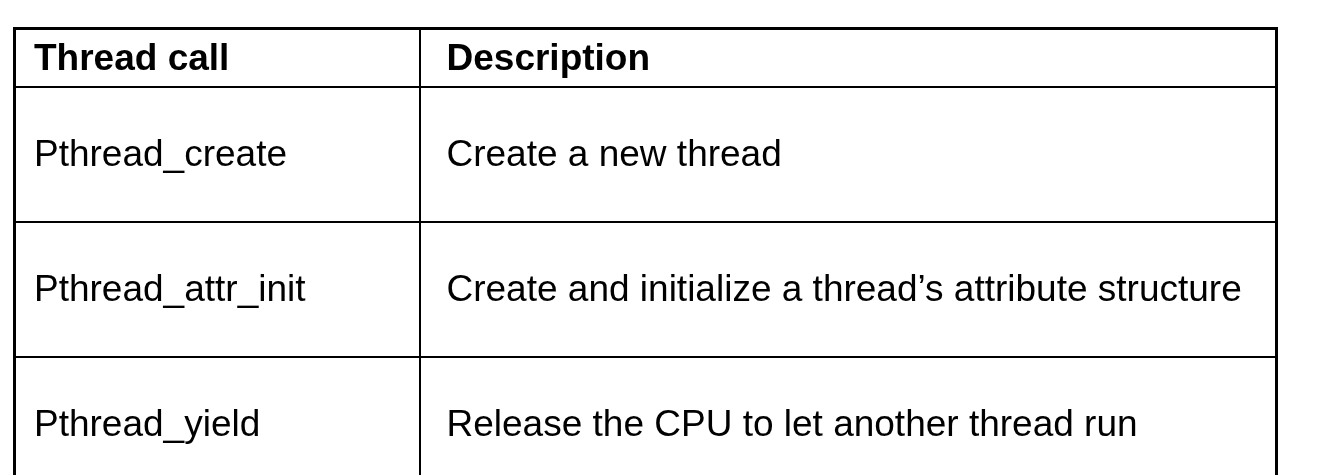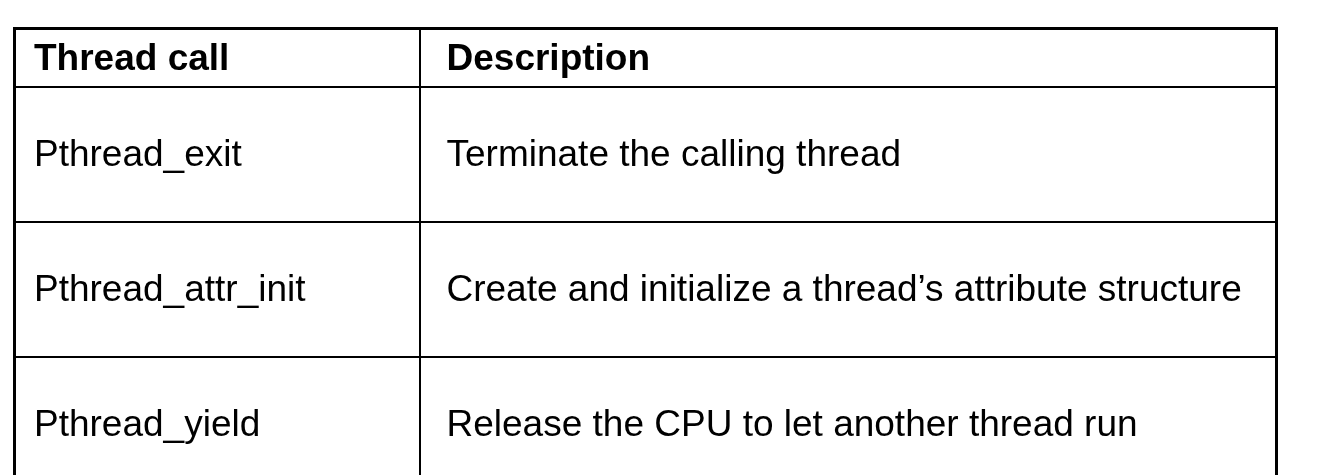--- a/index.html
+++ b/index.html
@@ -63,22 +63,22 @@
     <col class="col-desc">
   </colgroup>
   <thead>
     <tr>
       <th class="cell-call">Thread call</th>
       <th class="cell-desc">Description</th>
     </tr>
   </thead>
   <tbody>
     <tr>
-      <td class="cell-call">Pthread_exit</td>
-      <td class="cell-desc">Terminate the calling thread</td>
+      <td class="cell-call">Pthread_create</td>
+      <td class="cell-desc">Create a new thread</td>
     </tr>
     <tr>
       <td class="cell-call">Pthread_attr_init</td>
       <td class="cell-desc">Create and initialize a thread’s attribute structure</td>
     </tr>
     <tr>
       <td class="cell-call">Pthread_yield</td>
       <td class="cell-desc">Release the CPU to let another thread run</td>
     </tr>
   </tbody>

